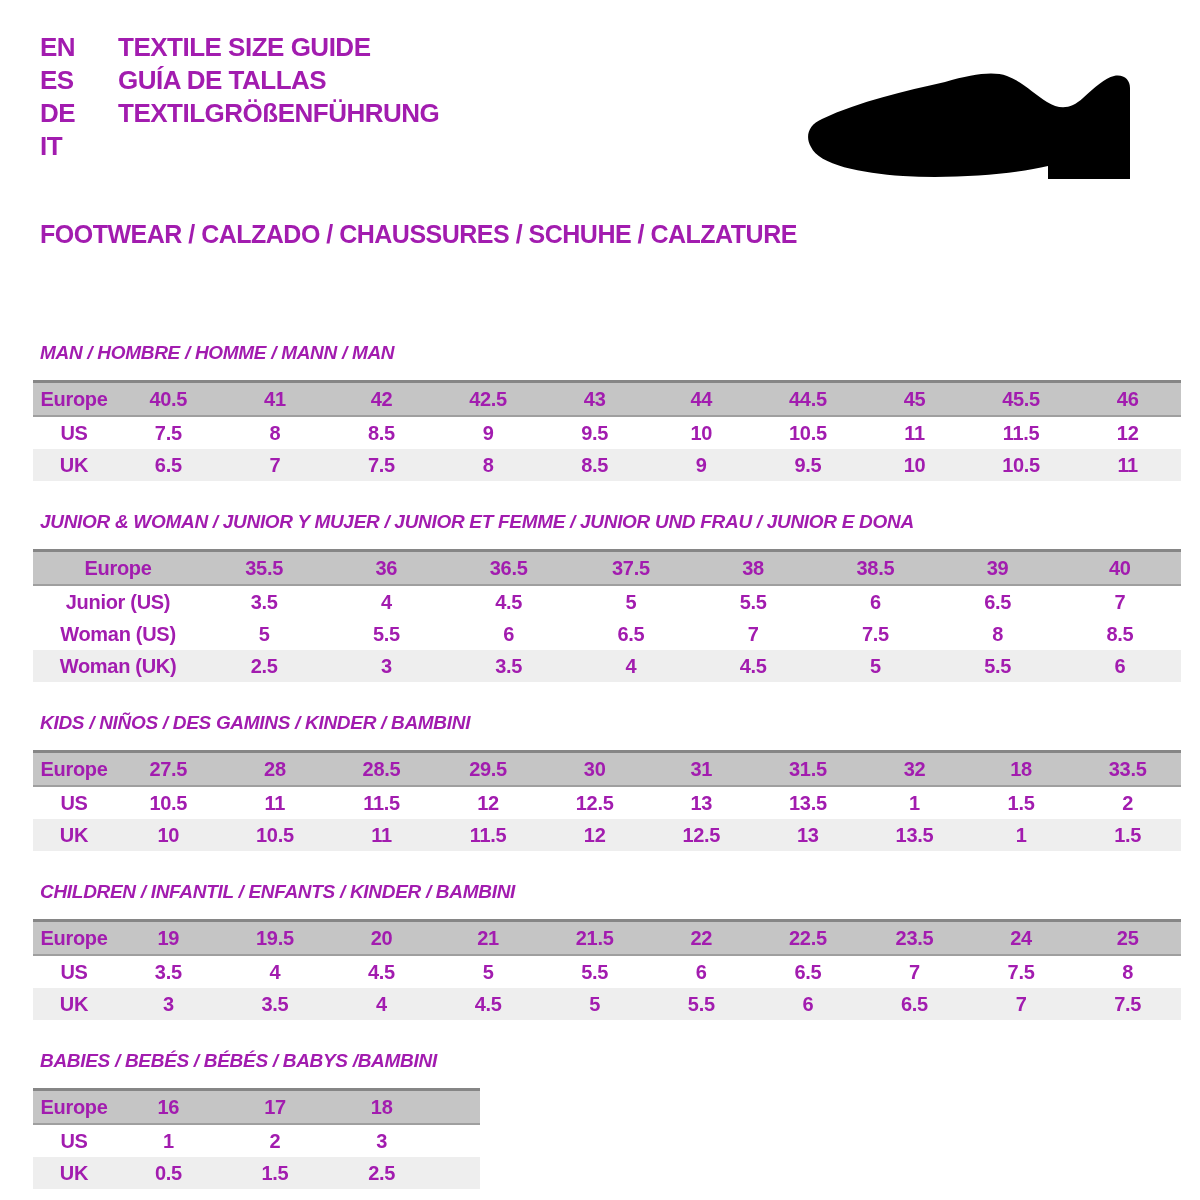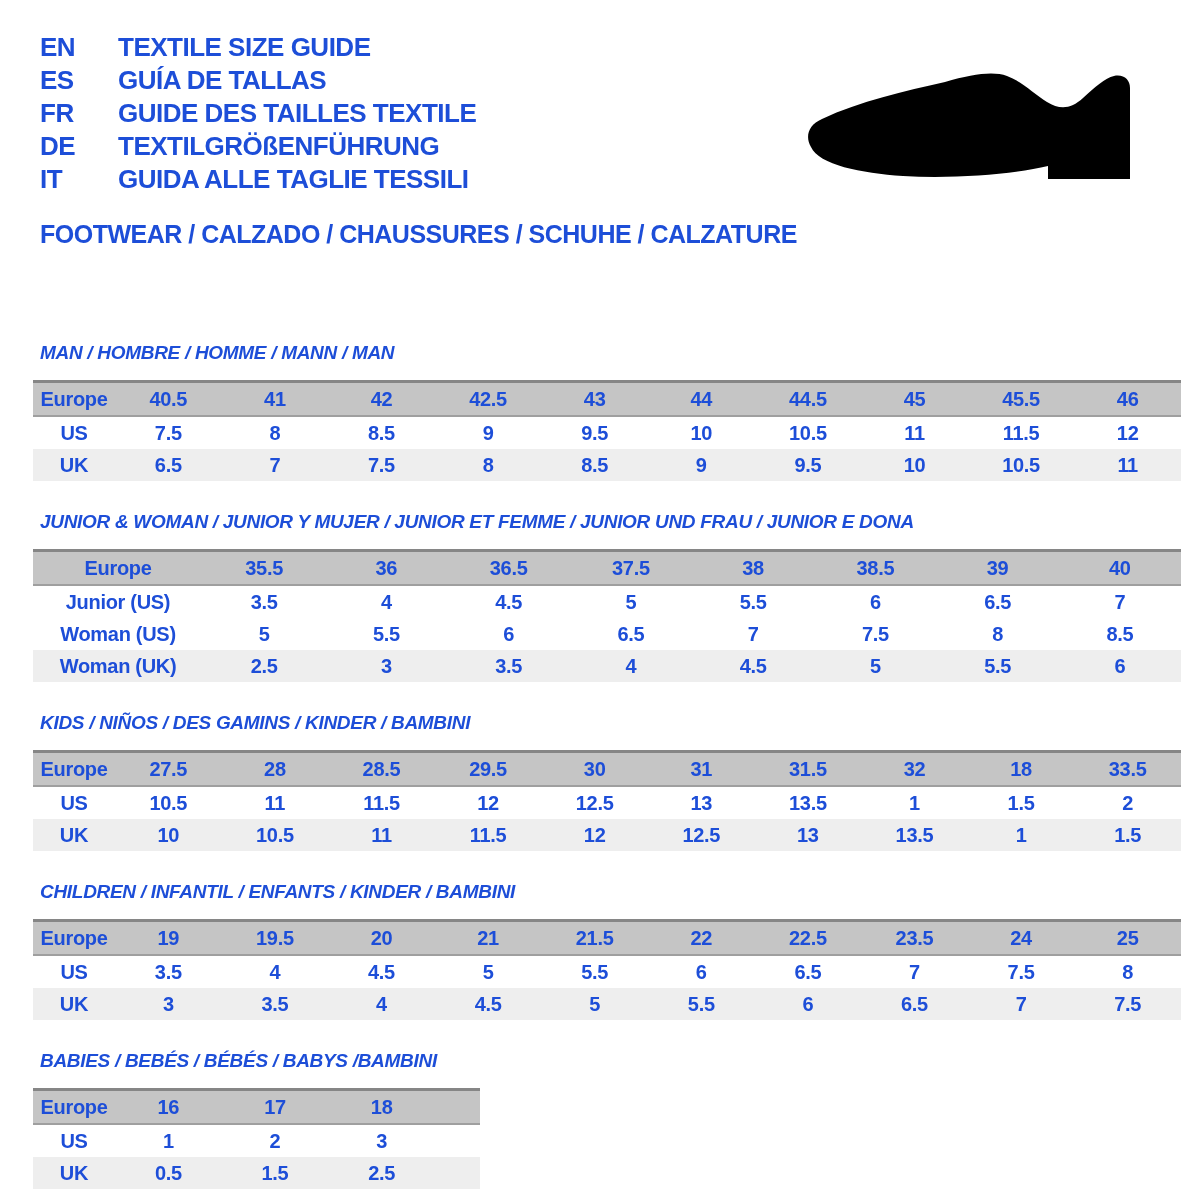--- a/index.html
+++ b/index.html
@@ -1,18 +1,18 @@
 <!DOCTYPE html>
 <html><head>
 <meta charset="utf-8">
 <style>
   html,body{margin:0;padding:0;background:#fff;}
   .page{
     position:relative;width:1200px;height:1200px;background:#ffffff;overflow:hidden;
-    font-family:"Liberation Sans", sans-serif;font-weight:bold;color:#1d4ed8;
+    font-family:"Liberation Sans", sans-serif;font-weight:bold;color:#a21caf;
   }
   
   .lang-block{position:absolute;top:32px;left:40px;}
   .lang-row{display:flex;align-items:baseline;height:33px;font-size:26px;letter-spacing:-0.5px;}
   .lang-code{display:inline-block;width:78px;}
   .lang-title{white-space:nowrap;}
   .category-line{
     position:absolute;top:220px;left:40px;font-size:25px;letter-spacing:-0.5px;white-space:nowrap;
   }
   
@@ -35,30 +35,25 @@
   <div class="lang-block">
     <div class="lang-row">
       <span class="lang-code">EN</span>
       <span class="lang-title">TEXTILE SIZE GUIDE</span>
     </div>
     <div class="lang-row">
       <span class="lang-code">ES</span>
       <span class="lang-title">GUÍA DE TALLAS</span>
     </div>
     <div class="lang-row">
-      <span class="lang-code">FR</span>
-      <span class="lang-title">GUIDE DES TAILLES TEXTILE</span>
-    </div>
-    <div class="lang-row">
       <span class="lang-code">DE</span>
       <span class="lang-title">TEXTILGRÖßENFÜHRUNG</span>
     </div>
     <div class="lang-row">
       <span class="lang-code">IT</span>
-      <span class="lang-title">GUIDA ALLE TAGLIE TESSILI</span>
     </div>
   </div>
 
   <div class="category-line">FOOTWEAR / CALZADO / CHAUSSURES / SCHUHE / CALZATURE</div>
 
   <svg class="shoe" viewBox="0 0 345 115" aria-hidden="true">
     <path d="M6,76 C0,66 3,54 17,48 C55,30 100,20 140,11 C168,3 188,0 202,5
          C218,11 229,23 242,31 C255,39 266,38 278,27 C290,16 300,7 309,5
          C319,3 325,9 325,17 L325,108 L243,108 L243,95
          C210,103 150,108 98,105 C56,102 14,94 6,76 Z" fill="#000000"></path>

